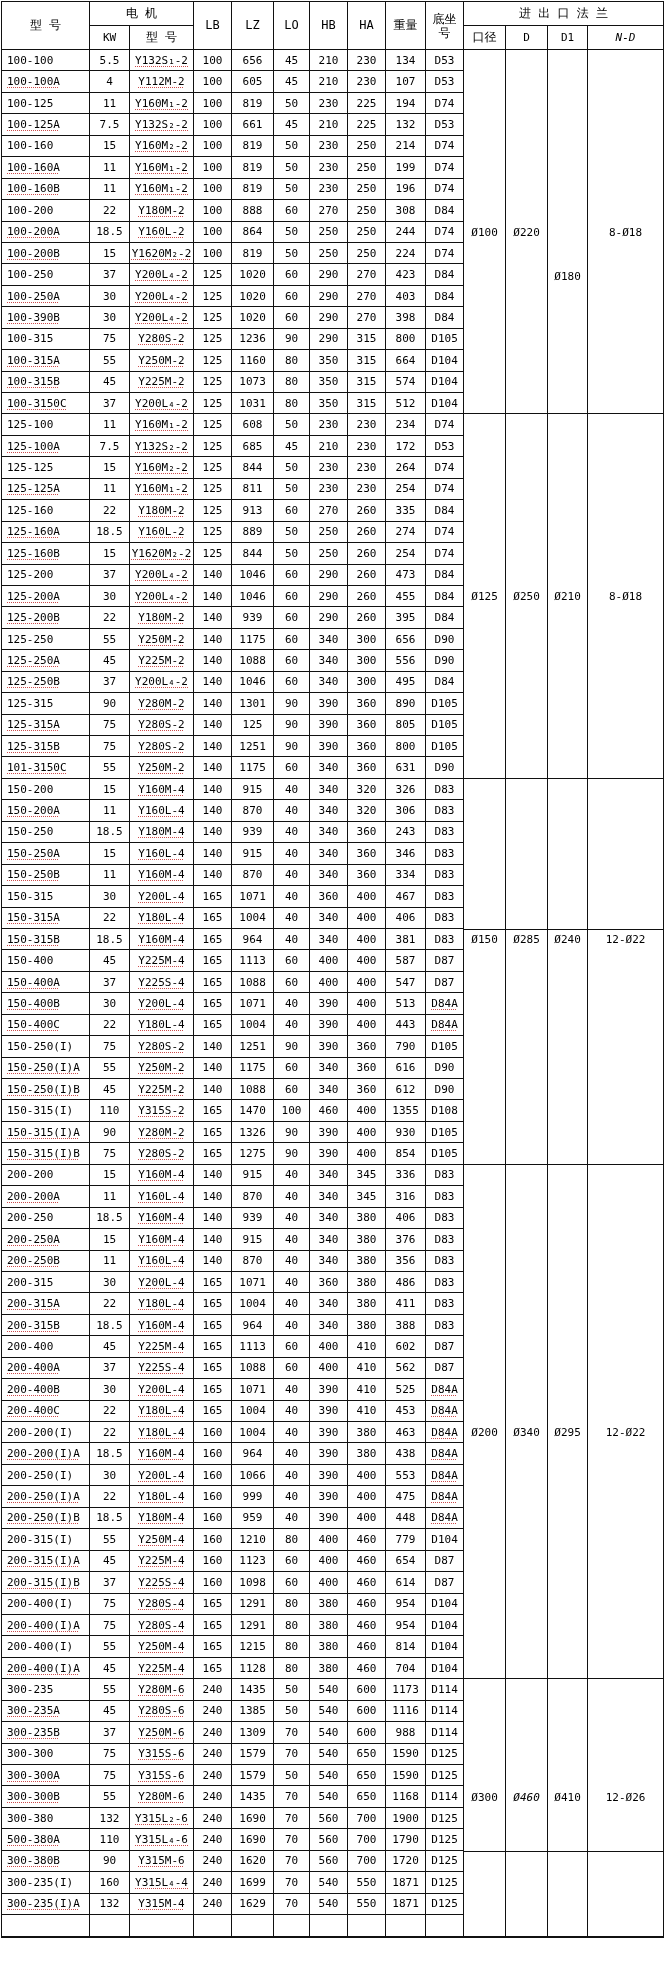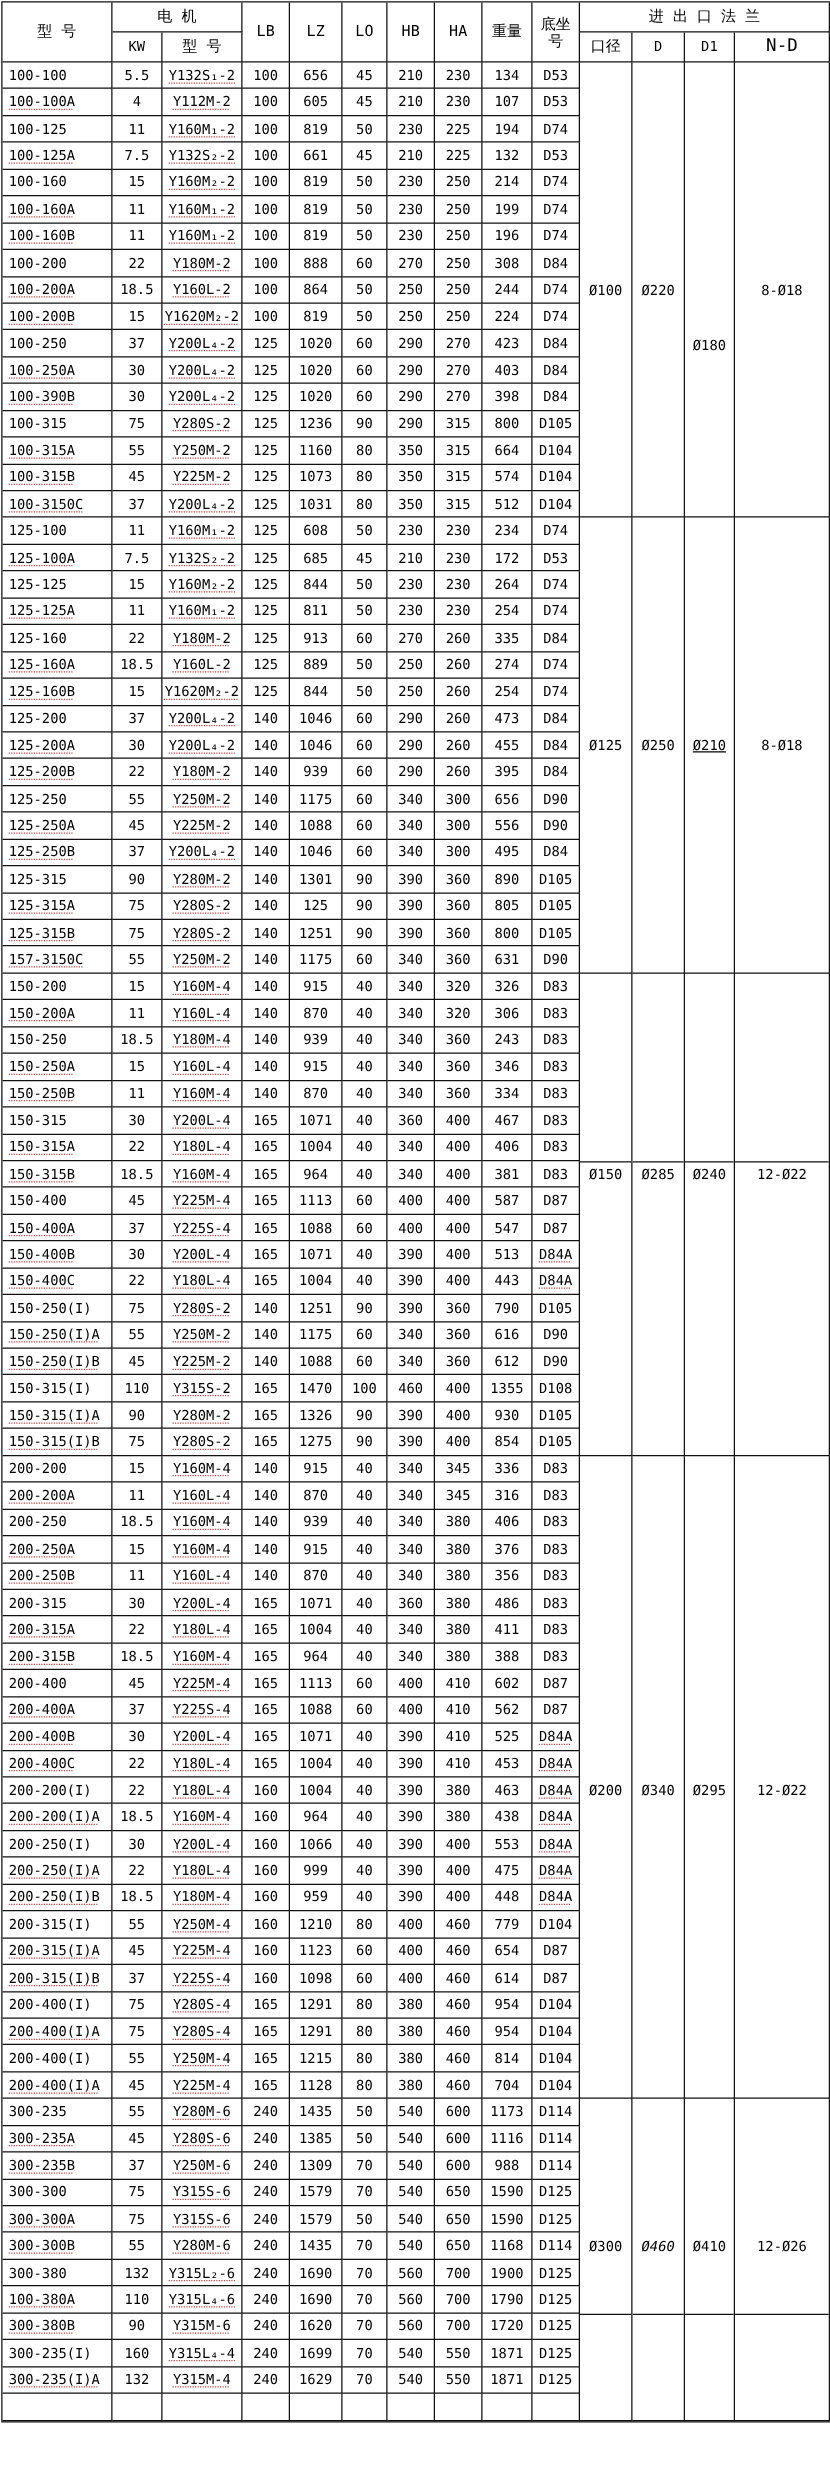--- a/index.html
+++ b/index.html
@@ -53,21 +53,21 @@
           <th rowspan="2" style="line-height:14px;">底坐
 号</th>
           <th colspan="4">进 出 口 法 兰</th>
         </tr>
         <tr>
           <th style="font-size:11px;">KW</th>
           <th>型 号</th>
           <th>口径</th>
           <th style="font-size:11px;">D</th>
           <th style="font-size:11px;">D1</th>
-          <th style="font-size:14px;">N-D</th>
+          <th style="font-size:11px;font-style:italic;">N-D</th>
         </tr>
       </thead>
       <tbody id="tbody">
           <tr>
             <td class="model"><span>100-100</span></td>
             <td><span>5.5</span></td>
             <td><span class="du">Y132S₁-2</span></td>
             <td><span>100</span></td>
             <td><span>656</span></td>
             <td><span>45</span></td>
@@ -291,21 +291,21 @@
             <td><span>230</span></td>
             <td><span>234</span></td>
             <td><span>D74</span></td>
             <td rowspan="17" class="flange">
               <div class="flv" style="top: 171.6px;">Ø125</div>
             </td>
             <td rowspan="17" class="flange">
               <div class="flv" style="top: 171.6px;">Ø250</div>
             </td>
             <td rowspan="17" class="flange">
-              <div class="flv" style="top: 171.6px; text-decoration: underline;">Ø210</div>
+              <div class="flv" style="top: 171.6px;">Ø210</div>
             </td>
             <td rowspan="17" class="flange">
               <div class="flv" style="top: 171.6px;">8-Ø18</div>
             </td>
           </tr>
           <tr>
             <td class="model"><span class="du">125-100A</span></td>
             <td><span>7.5</span></td>
             <td><span class="du">Y132S₂-2</span></td>
             <td><span>125</span></td>
@@ -478,21 +478,21 @@
             <td><span class="du">Y280S-2</span></td>
             <td><span>140</span></td>
             <td><span>1251</span></td>
             <td><span>90</span></td>
             <td><span>390</span></td>
             <td><span>360</span></td>
             <td><span>800</span></td>
             <td><span>D105</span></td>
           </tr>
           <tr>
-            <td class="model"><span class="du">157-3150C</span></td>
+            <td class="model"><span class="du">101-3150C</span></td>
             <td><span>55</span></td>
             <td><span class="du">Y250M-2</span></td>
             <td><span>140</span></td>
             <td><span>1175</span></td>
             <td><span>60</span></td>
             <td><span>340</span></td>
             <td><span>360</span></td>
             <td><span>631</span></td>
             <td><span>D90</span></td>
           </tr>
@@ -1122,21 +1122,21 @@
             <td><span class="du">Y315L₂-6</span></td>
             <td><span>240</span></td>
             <td><span>1690</span></td>
             <td><span>70</span></td>
             <td><span>560</span></td>
             <td><span>700</span></td>
             <td><span>1900</span></td>
             <td><span>D125</span></td>
           </tr>
           <tr>
-            <td class="model"><span class="du">100-380A</span></td>
+            <td class="model"><span class="du">500-380A</span></td>
             <td><span>110</span></td>
             <td><span class="du">Y315L₄-6</span></td>
             <td><span>240</span></td>
             <td><span>1690</span></td>
             <td><span>70</span></td>
             <td><span>560</span></td>
             <td><span>700</span></td>
             <td><span>1790</span></td>
             <td><span>D125</span></td>
           </tr>

